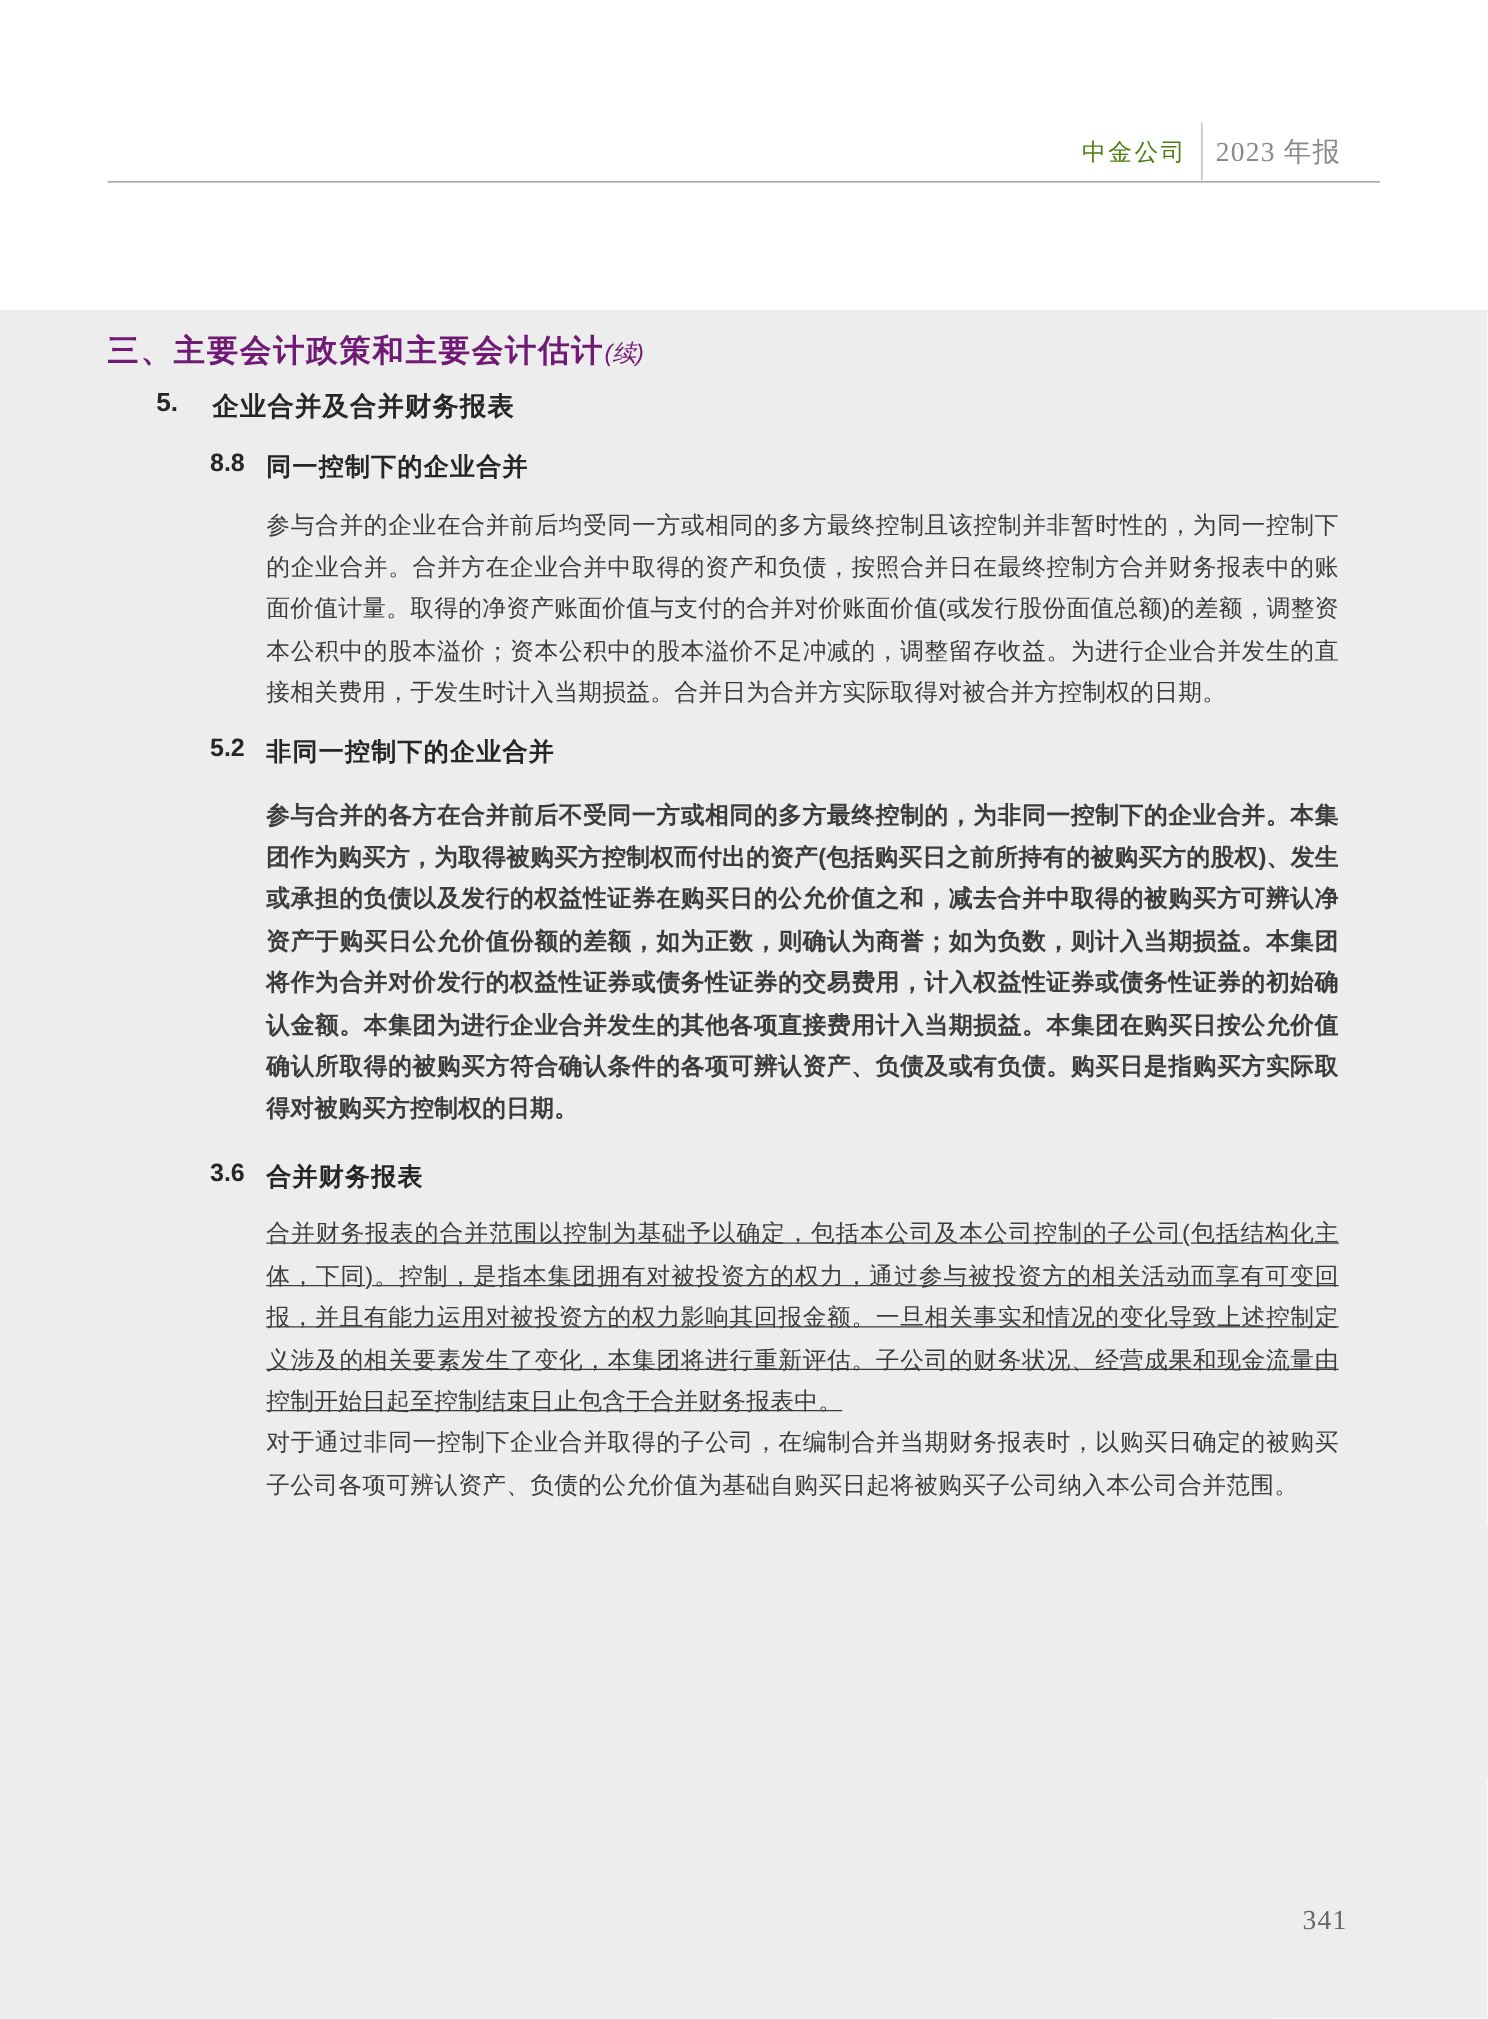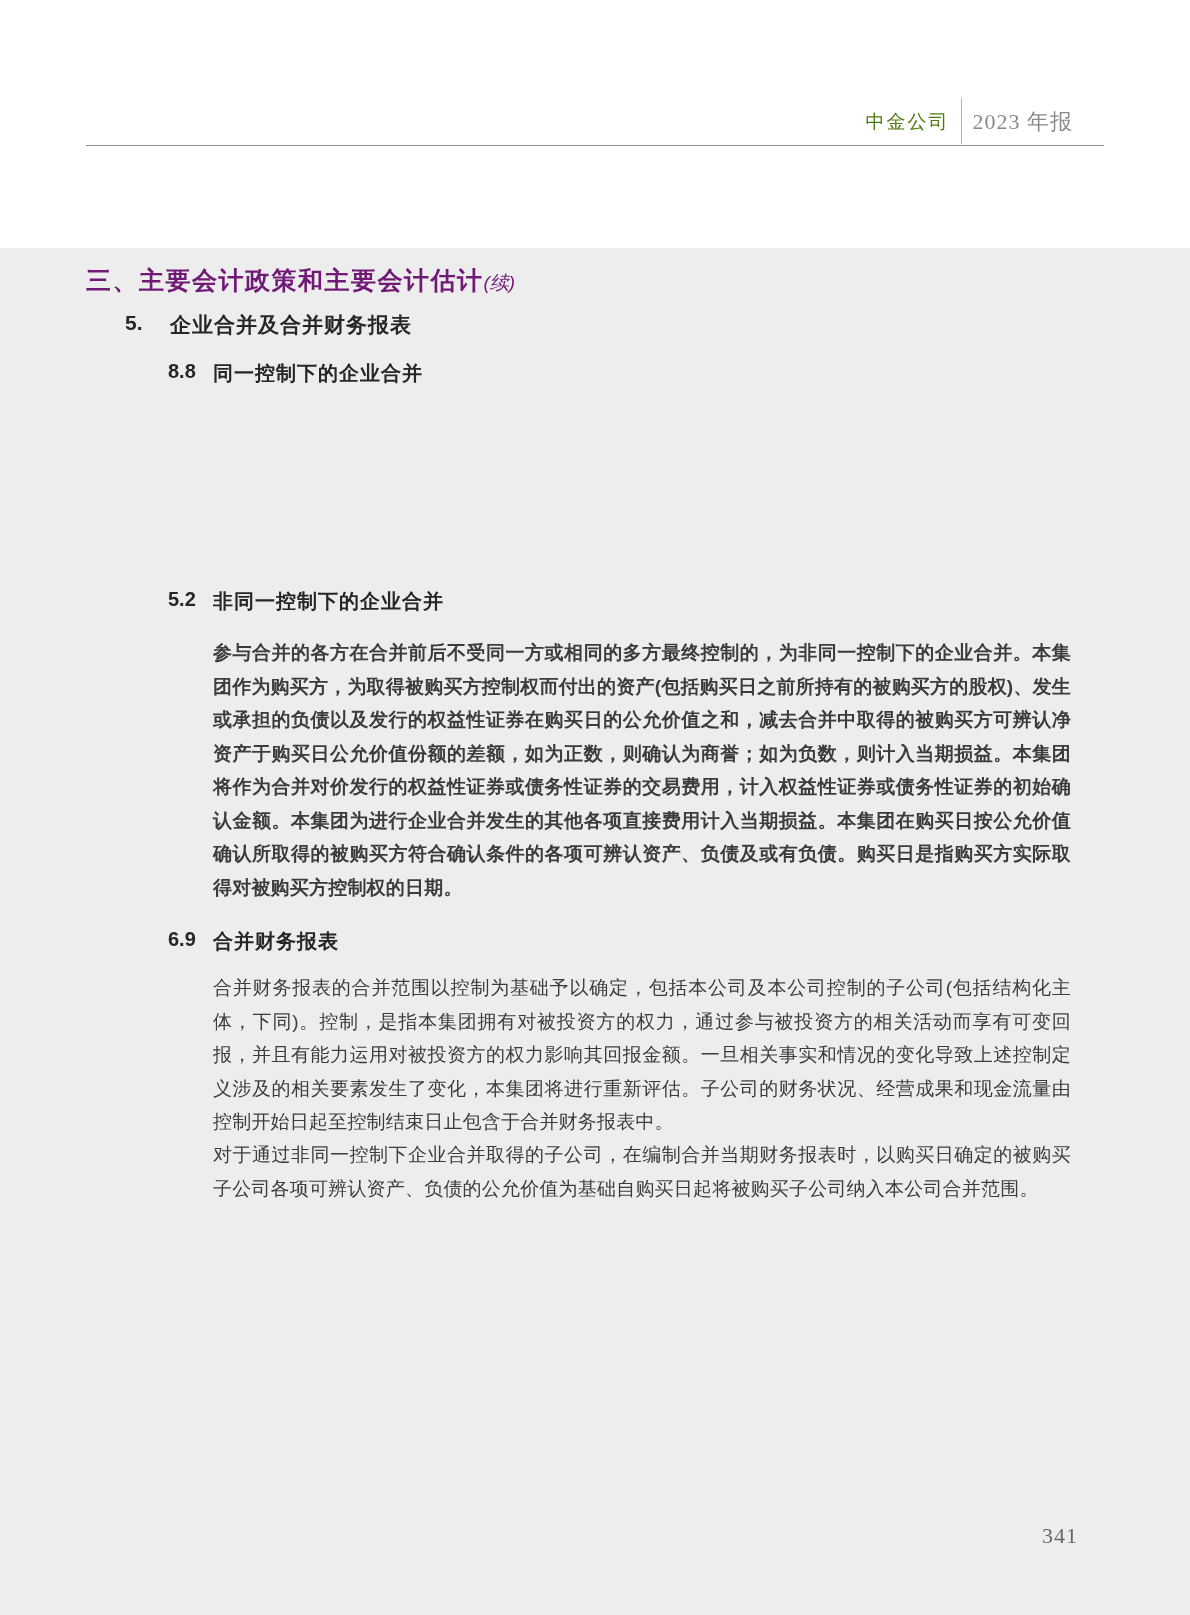--- a/index.html
+++ b/index.html
@@ -45,21 +45,21 @@
   .h51 {top:360px;}
   .h52 {top:588px;}
   .h53 {top:928px;}
   .para {
     position:absolute; left:213px; width:858px;
     font-size:19px; line-height:33.5px; color:#3c3c3c;
     text-align:justify; letter-spacing:0.2px;
   }
   .p51 {top:404px;}
   .p52 {top:636px;font-weight:bold;}
-  .p53a {top:971px;}
+  .p53a {top:971px;text-decoration:underline;}
   .p53b {top:1138px;}
   .page-number {
     position:absolute; left:1042px; top:1523px;
     font-family:"Liberation Serif", serif;
     font-size:22px; color:#666666; letter-spacing:1px;
   }
 </style>
 </head>
 <body>
 
@@ -80,29 +80,30 @@
 
   <div class="section-heading">
     <span class="num">5.</span>
     <span>企业合并及合并财务报表</span>
   </div>
 
   <div class="sub-heading h51">
     <span class="num">8.8</span>
     <span>同一控制下的企业合并</span>
   </div>
+  <div class="para p51">参与合并的企业在合并前后均受同一方或相同的多方最终控制且该控制并非暂时性的，为同一控制下的企业合并。合并方在企业合并中取得的资产和负债，按照合并日在最终控制方合并财务报表中的账面价值计量。取得的净资产账面价值与支付的合并对价账面价值(或发行股份面值总额)的差额，调整资本公积中的股本溢价；资本公积中的股本溢价不足冲减的，调整留存收益。为进行企业合并发生的直接相关费用，于发生时计入当期损益。合并日为合并方实际取得对被合并方控制权的日期。</div>
 
   <div class="sub-heading h52">
     <span class="num">5.2</span>
     <span>非同一控制下的企业合并</span>
   </div>
   <div class="para p52">参与合并的各方在合并前后不受同一方或相同的多方最终控制的，为非同一控制下的企业合并。本集团作为购买方，为取得被购买方控制权而付出的资产(包括购买日之前所持有的被购买方的股权)、发生或承担的负债以及发行的权益性证券在购买日的公允价值之和，减去合并中取得的被购买方可辨认净资产于购买日公允价值份额的差额，如为正数，则确认为商誉；如为负数，则计入当期损益。本集团将作为合并对价发行的权益性证券或债务性证券的交易费用，计入权益性证券或债务性证券的初始确认金额。本集团为进行企业合并发生的其他各项直接费用计入当期损益。本集团在购买日按公允价值确认所取得的被购买方符合确认条件的各项可辨认资产、负债及或有负债。购买日是指购买方实际取得对被购买方控制权的日期。</div>
 
   <div class="sub-heading h53">
-    <span class="num">6.9</span>
+    <span class="num">3.6</span>
     <span>合并财务报表</span>
   </div>
   <div class="para p53a">合并财务报表的合并范围以控制为基础予以确定，包括本公司及本公司控制的子公司(包括结构化主体，下同)。控制，是指本集团拥有对被投资方的权力，通过参与被投资方的相关活动而享有可变回报，并且有能力运用对被投资方的权力影响其回报金额。一旦相关事实和情况的变化导致上述控制定义涉及的相关要素发生了变化，本集团将进行重新评估。子公司的财务状况、经营成果和现金流量由控制开始日起至控制结束日止包含于合并财务报表中。</div>
   <div class="para p53b">对于通过非同一控制下企业合并取得的子公司，在编制合并当期财务报表时，以购买日确定的被购买子公司各项可辨认资产、负债的公允价值为基础自购买日起将被购买子公司纳入本公司合并范围。</div>
 
   <div class="page-number">341</div>
 
 </div>
 
 </body></html>

